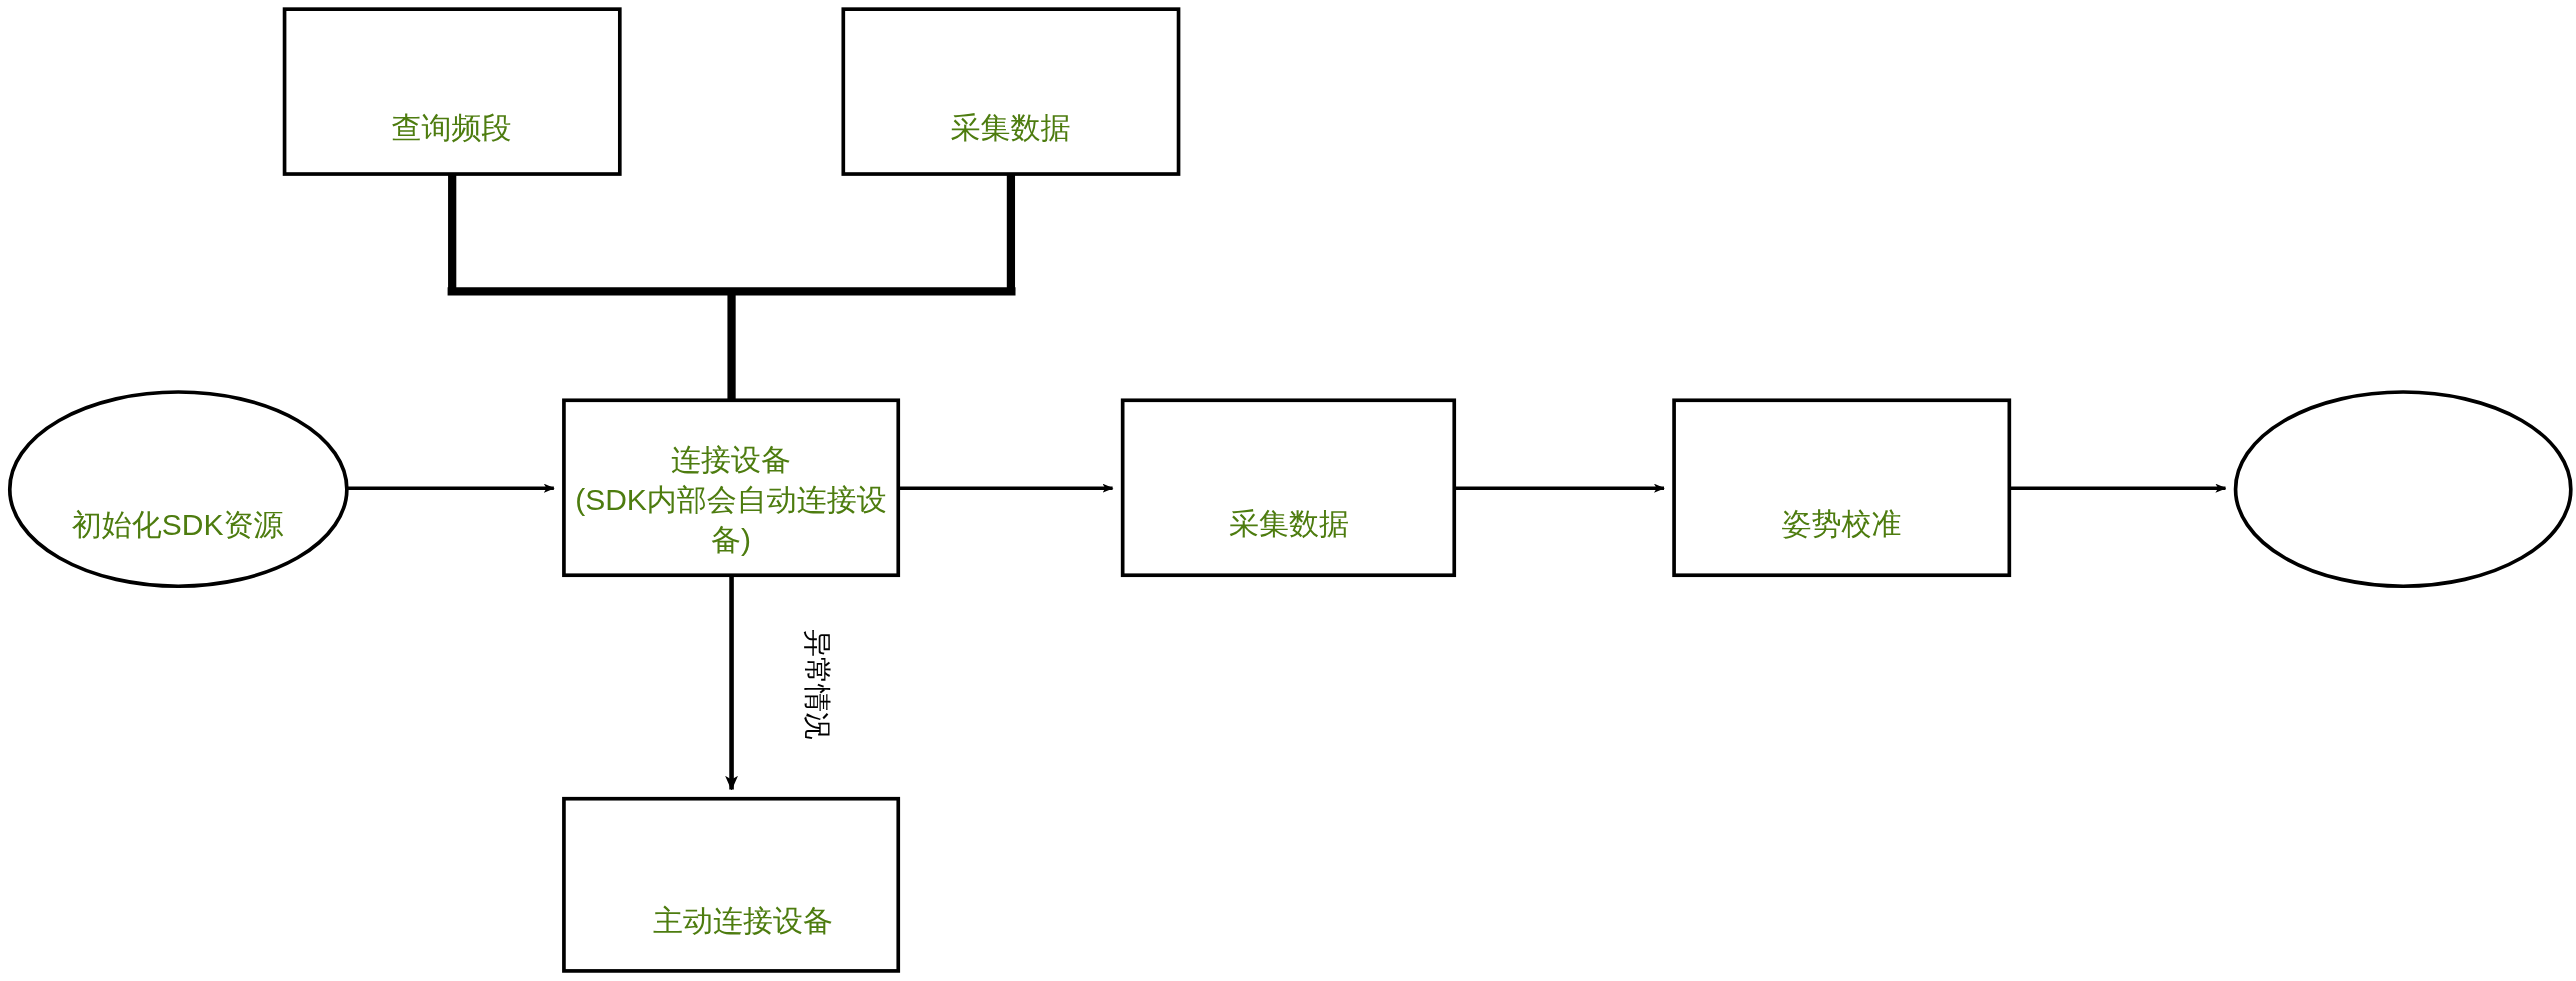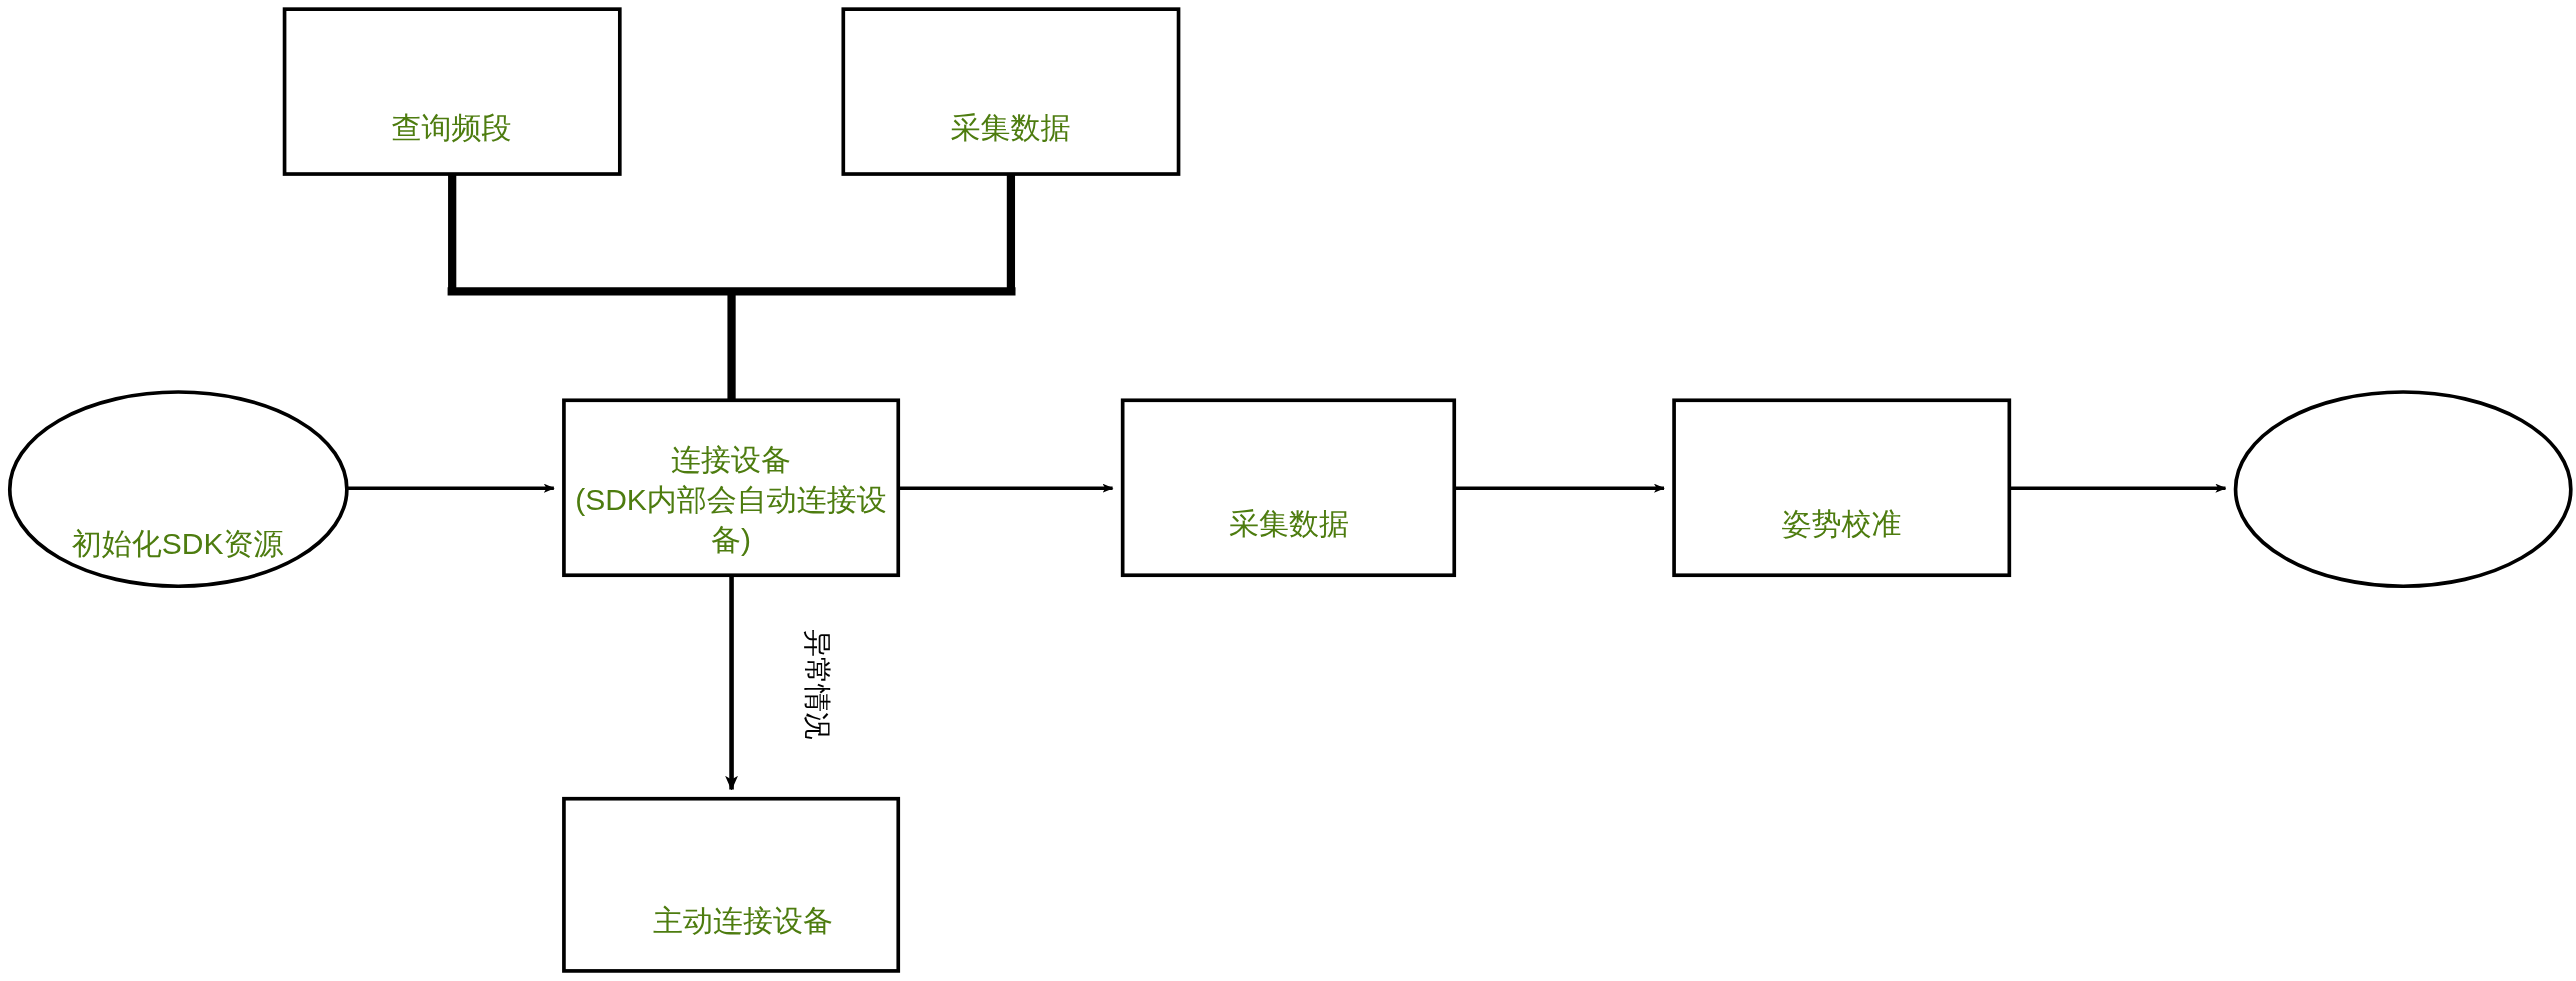--- a/index.html
+++ b/index.html
@@ -101,21 +101,21 @@
 
     <ellipse cx="2623" cy="534" rx="183" ry="106" fill="#ffffff" stroke="#000000" stroke-width="4"></ellipse>
 
     <rect x="615" y="872" width="365" height="188" fill="#ffffff" stroke="#000000" stroke-width="4"></rect>
   </svg>
 
   <div class="node-label" style="left:284px; top:9.2px; width:335px; height:165px;">查询频段</div>
 
   <div class="node-label" style="left:843px; top:9.2px; width:335px; height:165px;">采集数据</div>
 
-  <div class="node-label" style="left:9.2px; top:411px; width:337px; height:194px;">初始化SDK资源</div>
+  <div class="node-label" style="left:9.2px; top:392px; width:337px; height:194px;">初始化SDK资源</div>
 
   <div class="node-label" style="left:564px; top:376px; width:334px; height:175px;">连接设备
 (SDK内部会自动连接设备)</div>
 
   <div class="node-label" style="left:1674px; top:400px; width:335px; height:175px;">姿势校准</div>
 
   <div class="node-label" style="left:1123px; top:400px; width:332px; height:175px;">采集数据</div>
 
 
   <div class="node-label" style="left:576px; top:799px; width:334px; height:172px;">主动连接设备</div>

